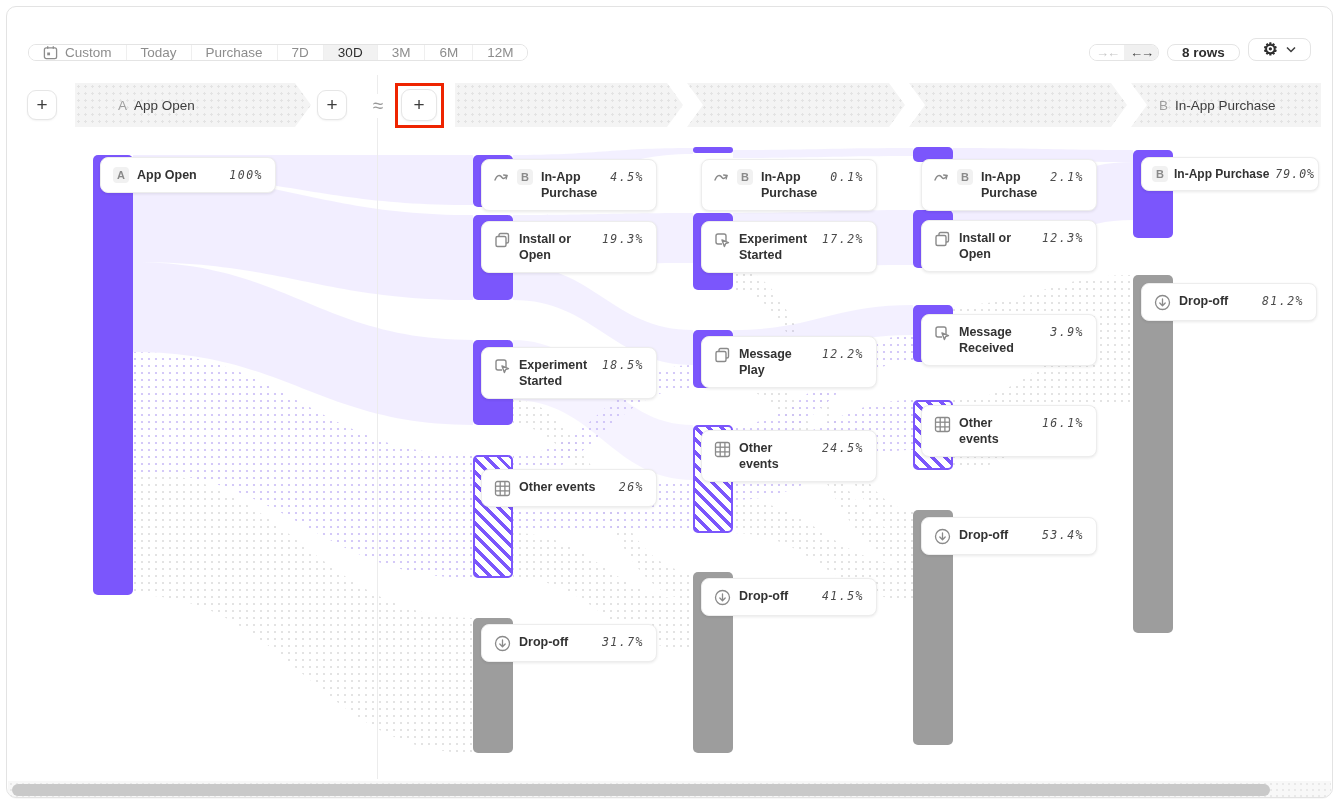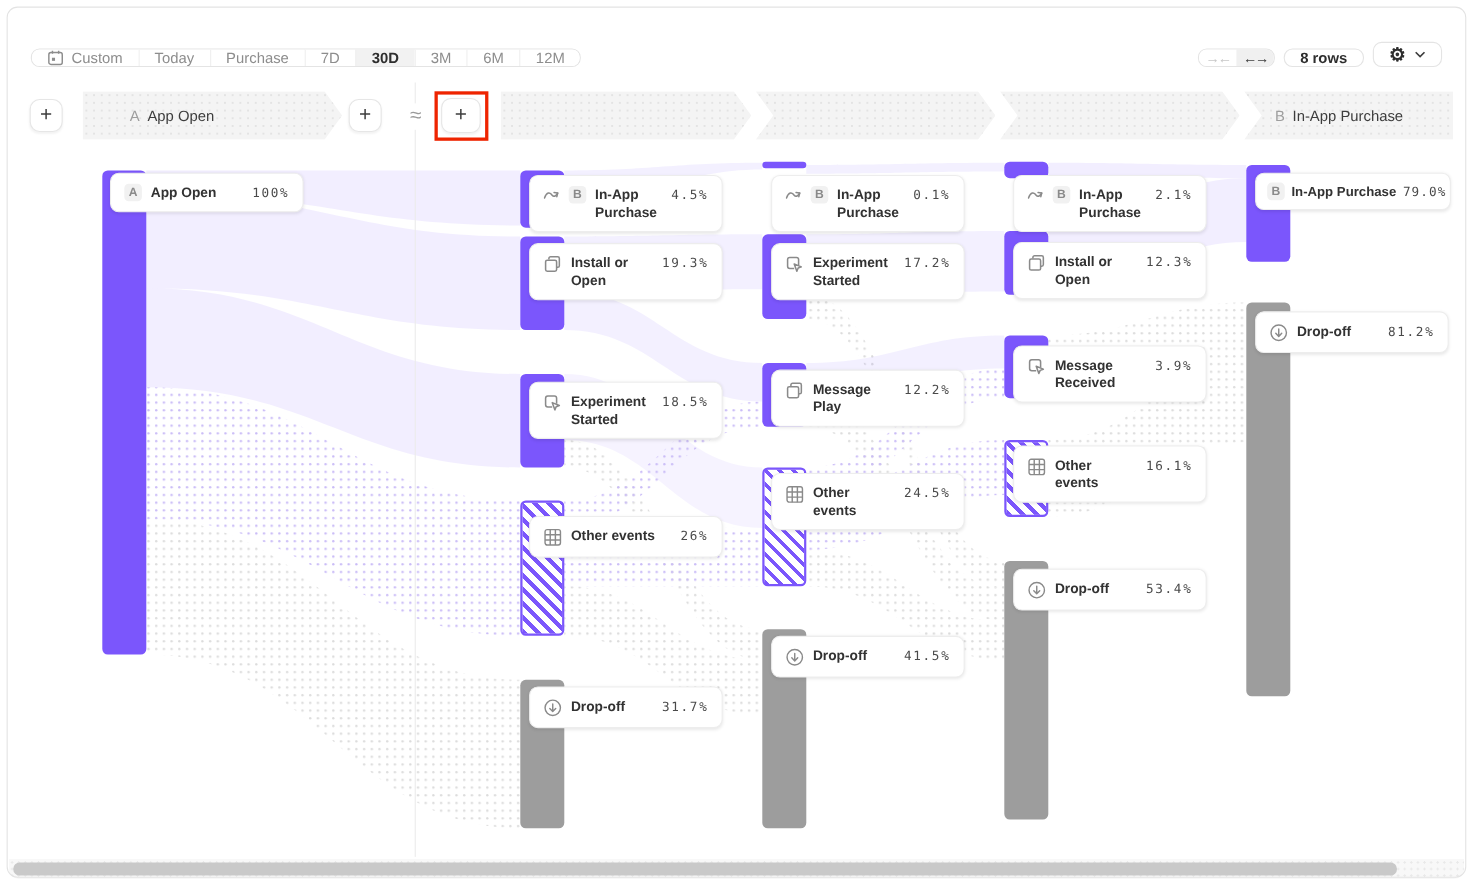--- a/index.html
+++ b/index.html
@@ -12,21 +12,21 @@
     pointer-events:none; z-index:50; }
 
   
   .toolbar { position:absolute; left:28px; right:28px; top:27px; height:34px;
     display:flex; justify-content:space-between; z-index:10; }
   .tb-left, .tb-right { display:flex; gap:8px; align-items:flex-end; }
   .btn-group { display:flex; border:1px solid #e4e4e4; border-radius:8px; overflow:hidden; background:#fff; }
   .btn-group .gbtn { display:flex; align-items:center; gap:7px; padding:0 14px;
     font-size:13.5px; color:#8d8d8d; background:#fff; cursor:pointer; border-left:1px solid #efefef; }
   .btn-group .gbtn:first-child { border-left:none; }
-  .btn-group .gbtn.selected { background:#f2f2f2; color:#2e2e2e; font-weight:bold; }
+  .btn-group .gbtn.selected { background:#f2f2f2; color:#2e2e2e; font-weight:normal; }
   .tbtn { display:flex; align-items:center; gap:8px; padding:0 14px; border:1px solid #e4e4e4;
     border-radius:8px; background:#fff; font-size:13.5px; color:#2e2e2e; font-weight:bold; cursor:pointer; }
   .seg { display:flex; border:1px solid #e4e4e4; border-radius:8px; overflow:hidden; }
   .seg .scell { width:34px; display:flex; align-items:center; justify-content:center;
     font-size:13px; letter-spacing:-2px; cursor:pointer; }
   .seg .scell.dim { color:#c7c7c7; background:#fff; }
   .seg .scell.on { color:#3d3d3d; background:#f0f0f0; }
   .chev { width:10px; height:7px; }
   .icon16 svg, .icon18 svg { display:block; }
 
@@ -57,21 +57,21 @@
     background:repeating-linear-gradient(45deg, #7b56fc 0 3.5px, #ffffff 3.5px 9px); }
   .card { position:absolute; display:flex; align-items:flex-start; gap:8px; padding:9px 12px;
     background:#fff; border:1px solid #ededed; border-radius:8px; box-shadow:0 1px 3px rgba(0,0,0,.09);
     z-index:4; cursor:pointer; }
   .card .nicon { flex:0 0 auto; margin-top:1px; color:#8a8a8a; }
   .card .nicon svg { display:block; }
   .badge { flex:0 0 auto; width:16px; height:16px; background:#f1f1f1; border-radius:4px;
     color:#8a8a8a; font-size:11px; font-weight:bold; text-align:center; line-height:16px; }
   .nlabel { flex:1 1 auto; font-size:12.5px; font-weight:bold; color:#323232; line-height:16px; }
   .npct { flex:0 0 auto; font-family:"DejaVu Sans Mono", monospace; font-size:11.5px;
-    letter-spacing:1.5px; color:#4a4a4a; line-height:16px; }
+    letter-spacing:1.5px; color:#4a4a4a; line-height:16px;font-style:italic; }
   .card.tight { gap:6px; padding:8px 10px; }
   .card.tight .nlabel { font-size:12px; white-space:nowrap; }
   .card.tight .npct { letter-spacing:1px; }
 
   
   .hscroll-track { position:absolute; left:8px; top:781px; width:1323px; height:18px;
     background-color:#f8f8f8; background-image:radial-gradient(#e9e9e9 1px, transparent 1.2px);
     background-size:6px 6px; border-radius:0 0 9px 9px; z-index:9; }
   .hscroll-thumb { position:absolute; left:4px; top:3px; width:1258px; height:12px;
     background:#c9c9c9; border-radius:6px; cursor:grab; }

